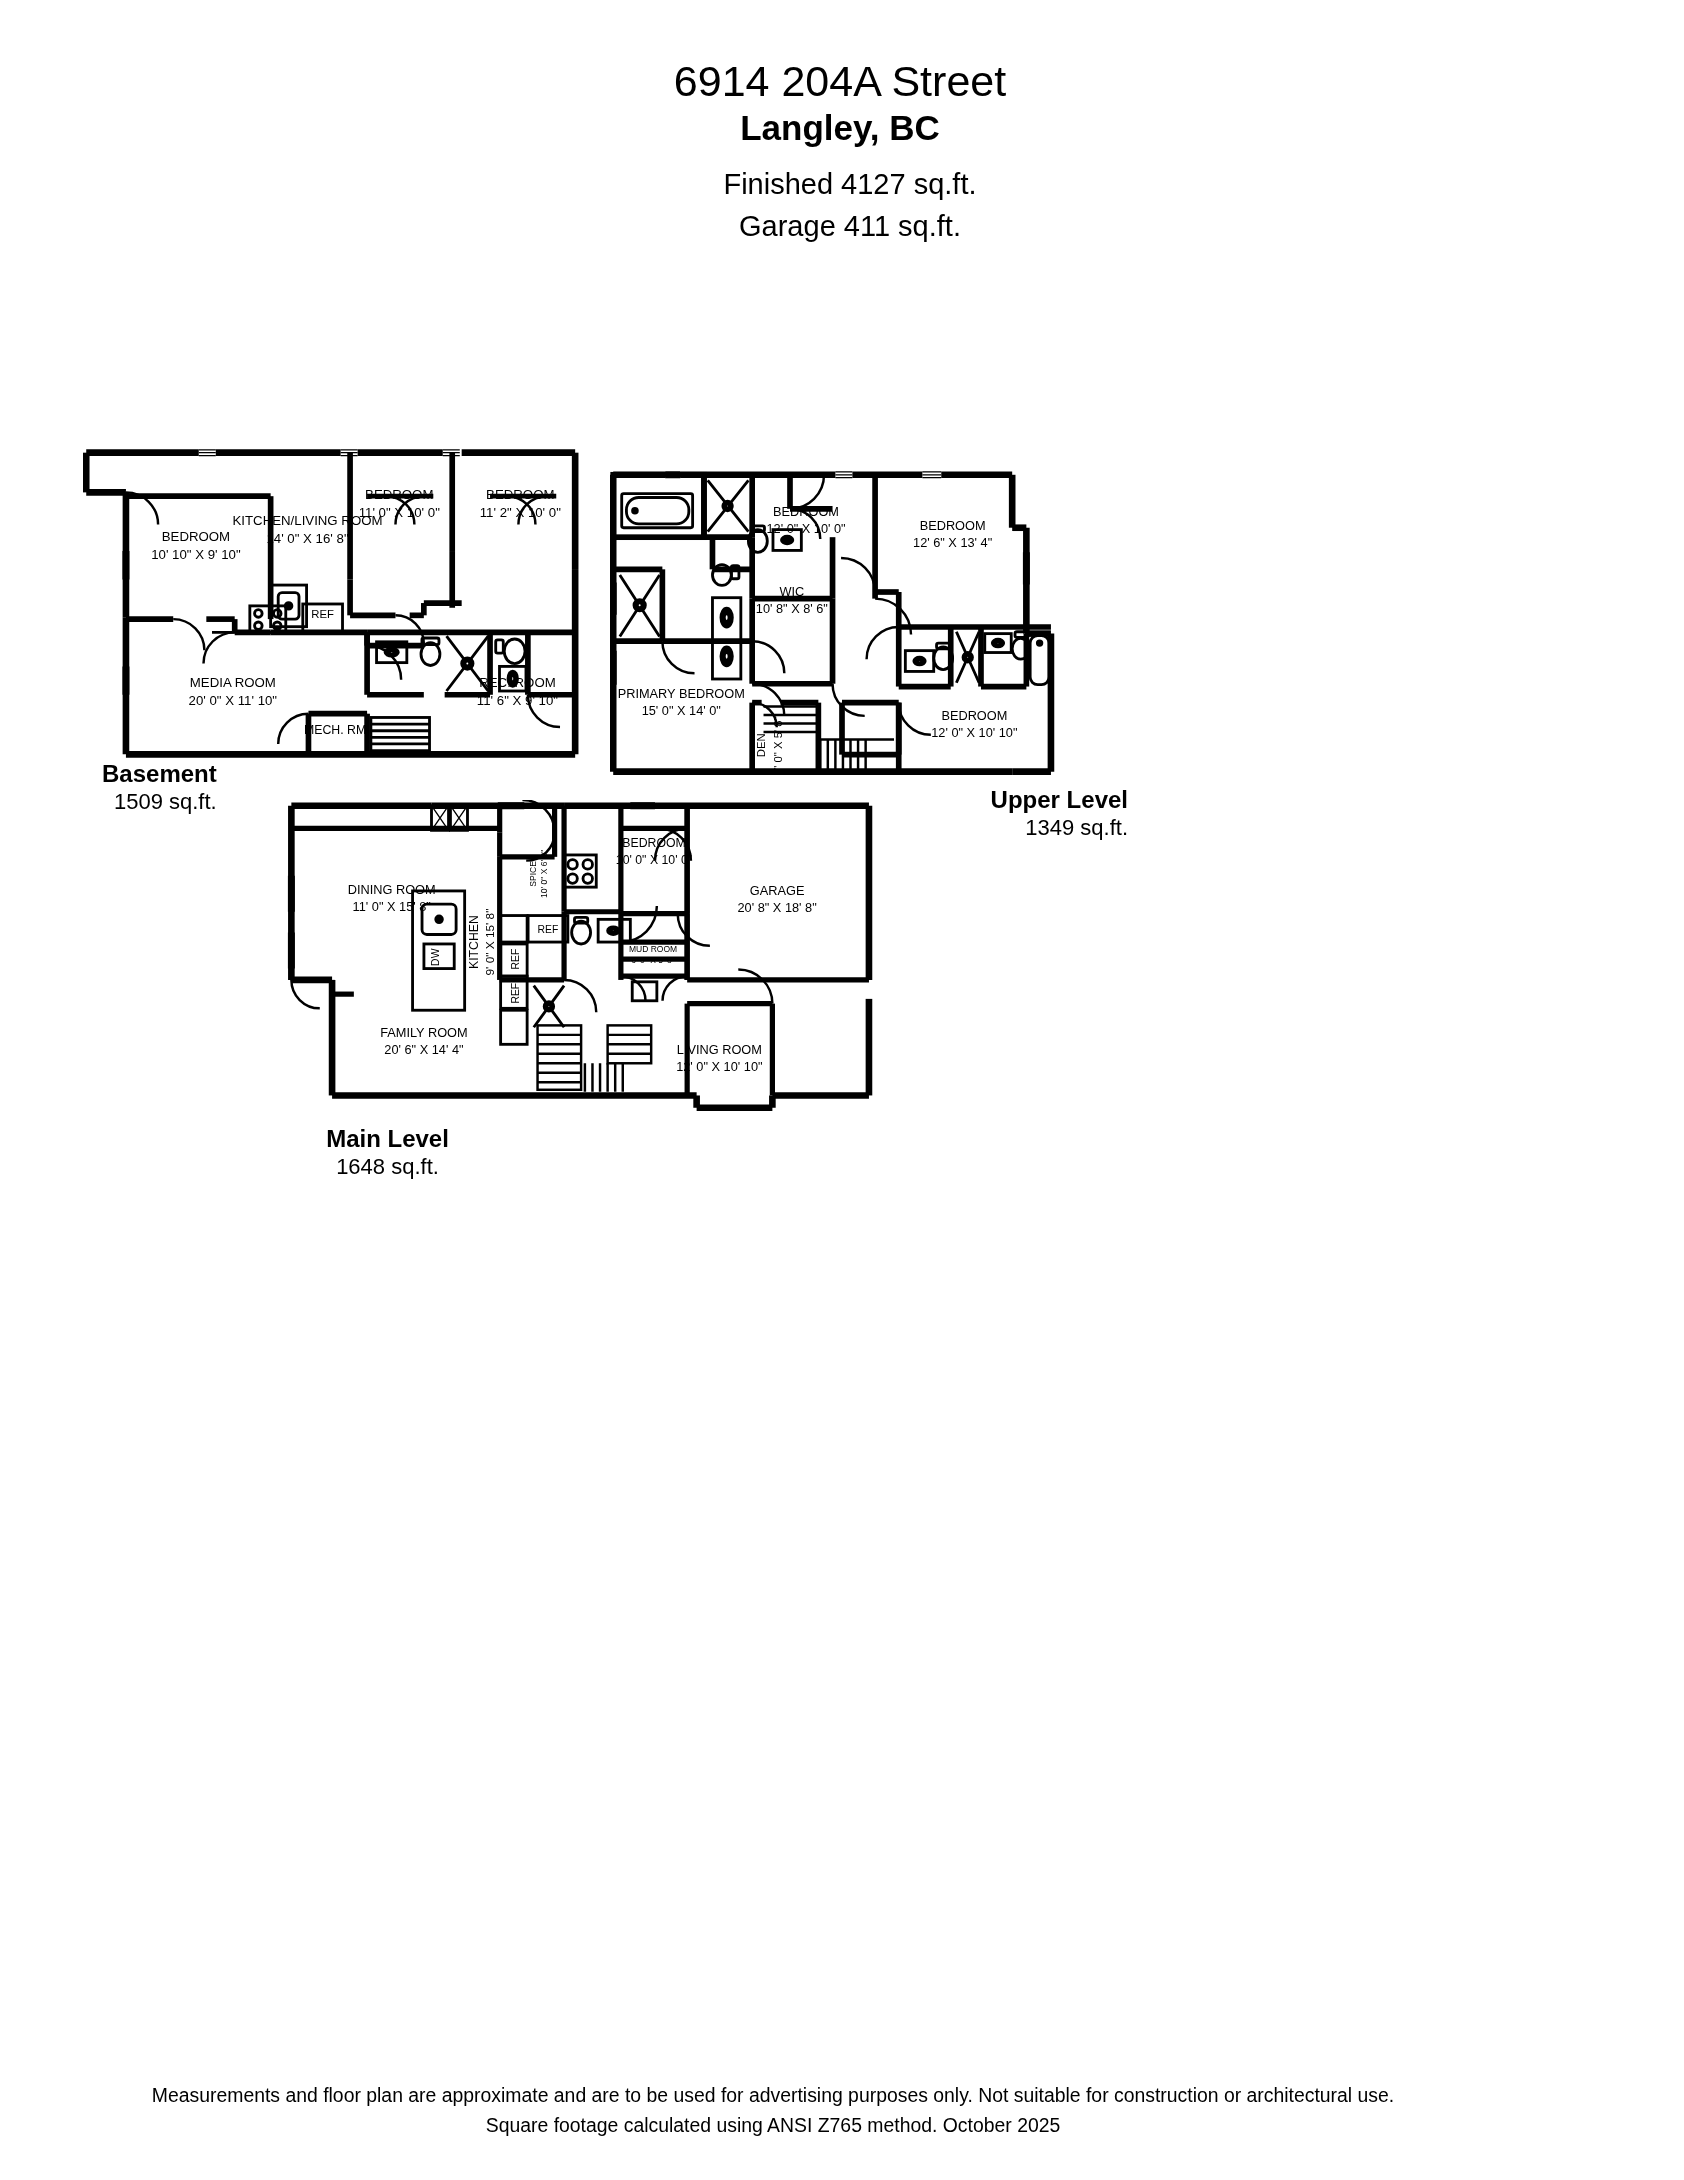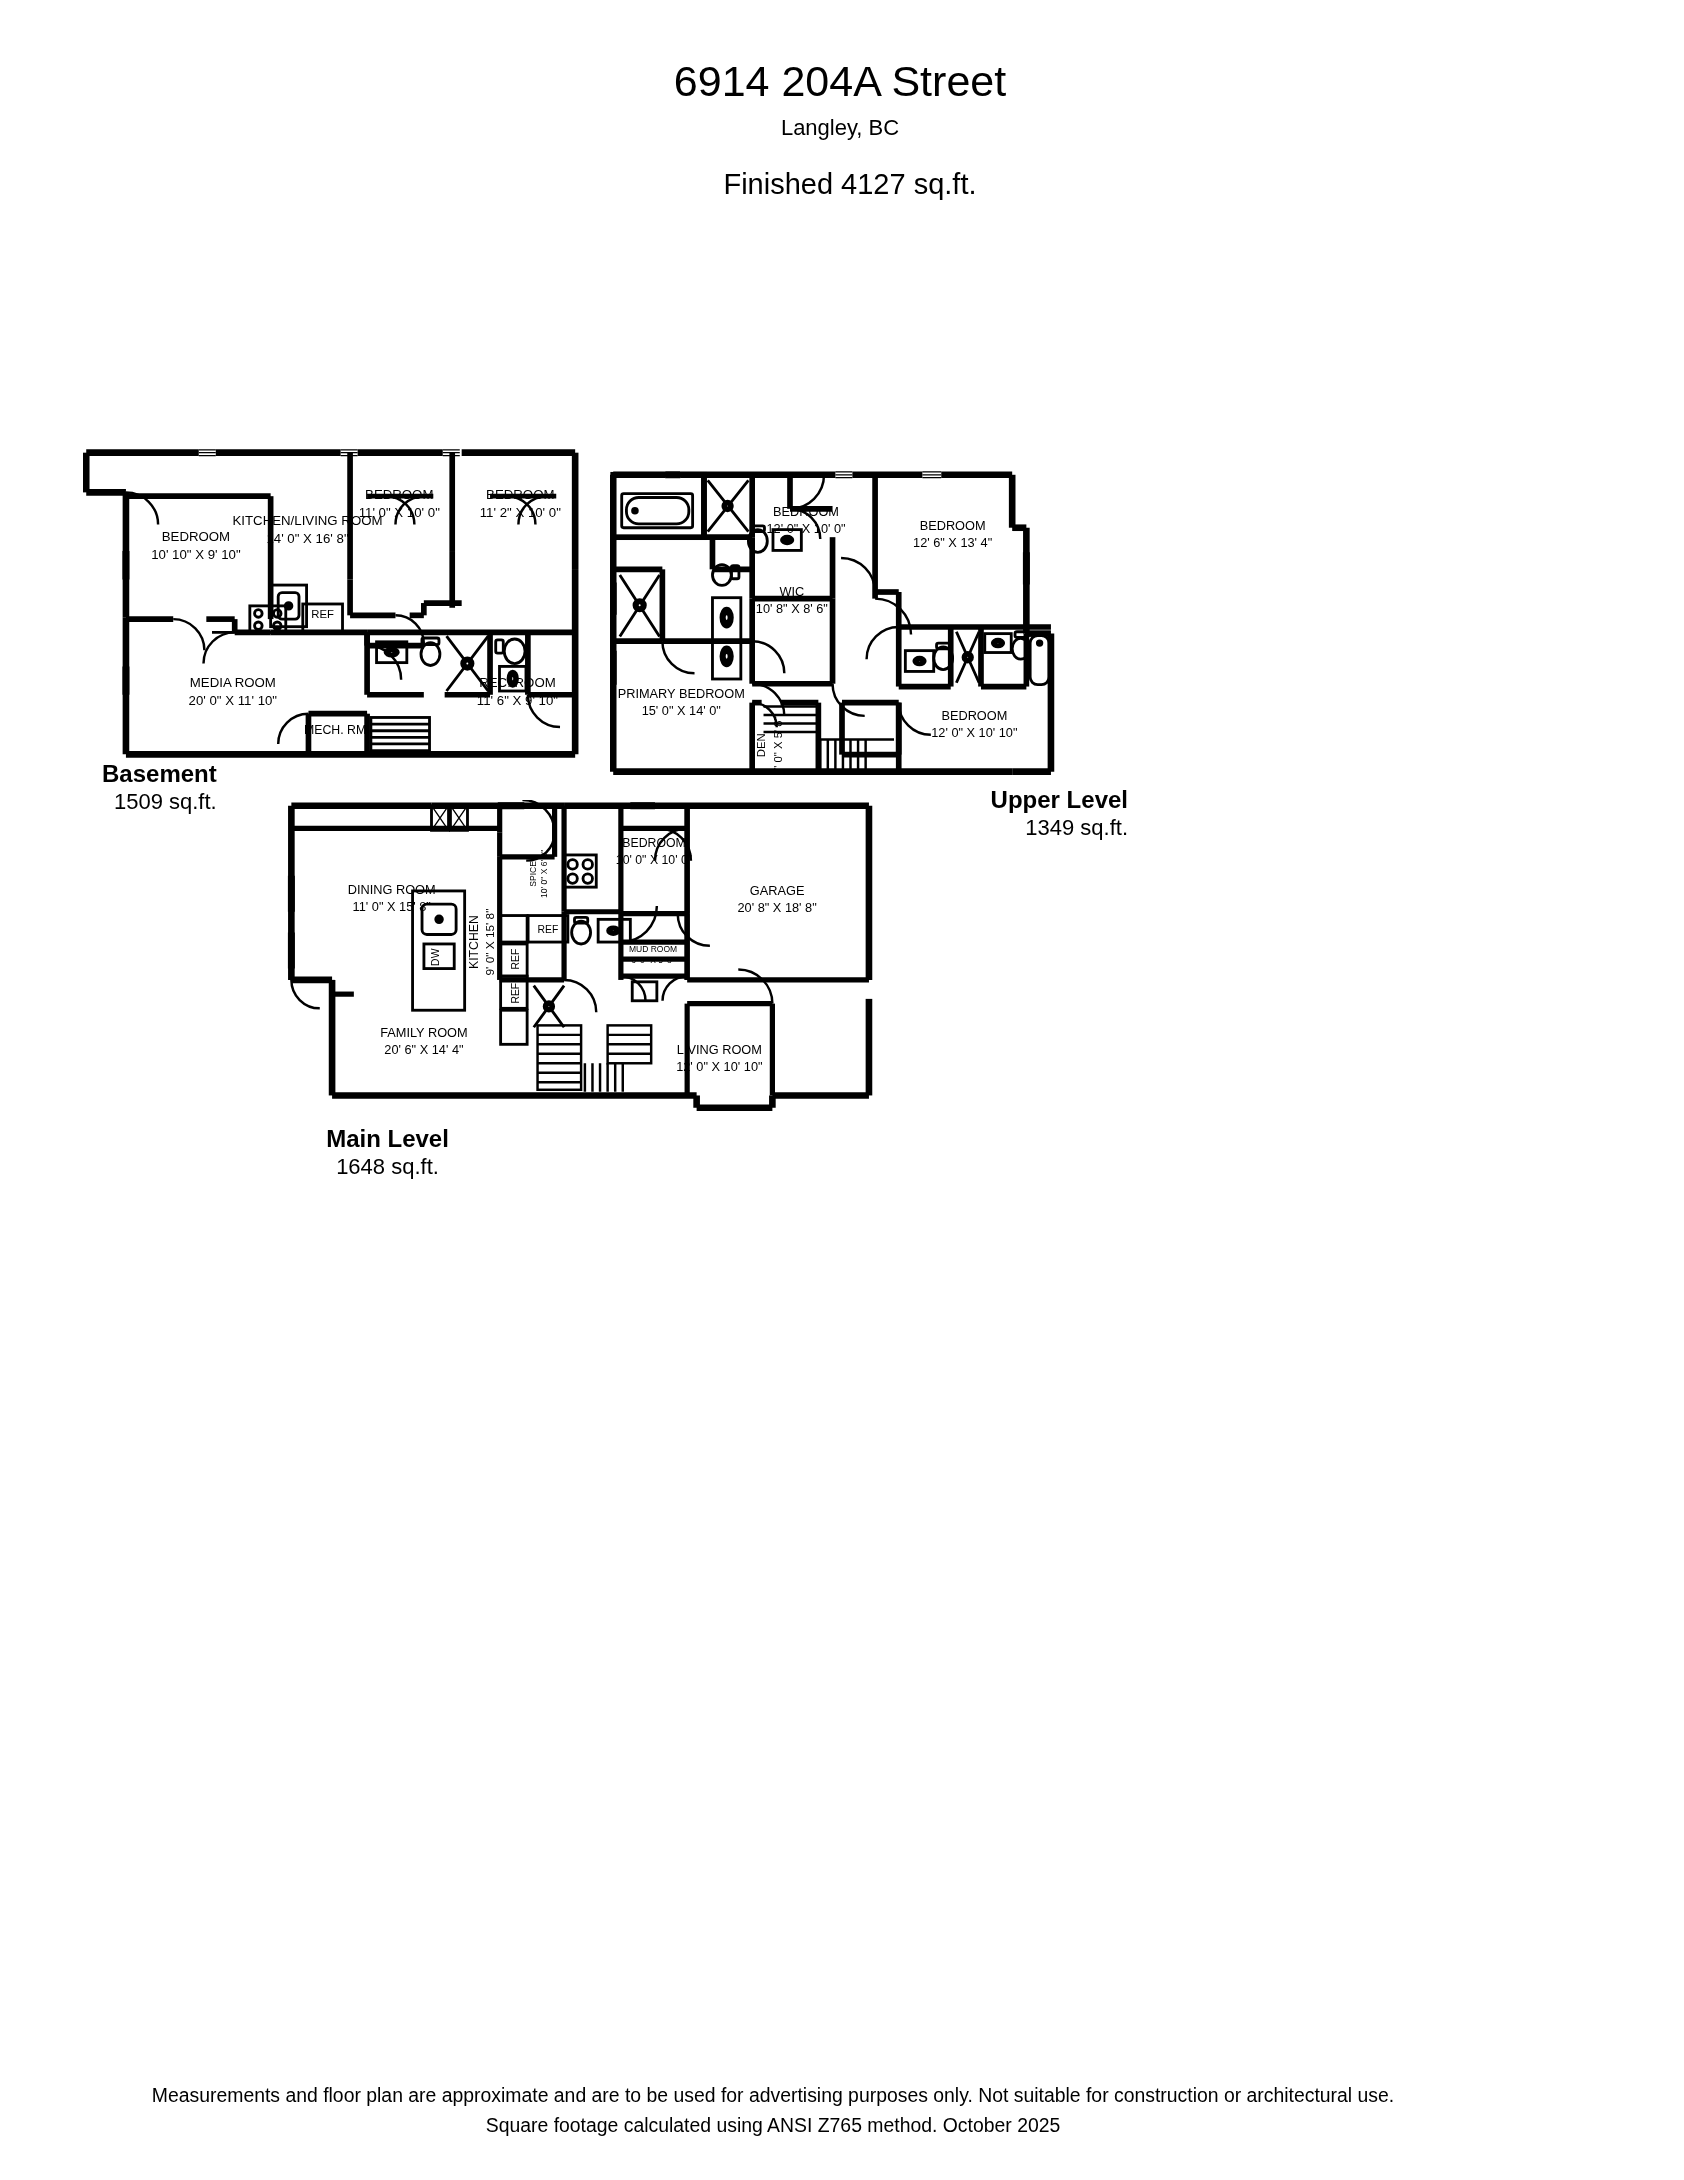--- a/index.html
+++ b/index.html
@@ -24,22 +24,22 @@
     text-align: center;
   }
   #title {
     font-size: 43px;
     font-weight: 400;
     letter-spacing: 0px;
     line-height: 53px;
     font-family: "Liberation Sans", sans-serif;
   }
   #subtitle {
-    font-size: 22px;
-    font-weight: 400;
+    font-size: 35px;
+    font-weight: 700;
     line-height: 36px;
     margin-top: 1.9px;
   }
   #areas {
     margin-top: 17px;
     font-size: 29px;
     font-weight: 400;
     line-height: 42px;
     padding-left: 20px;
   }
@@ -67,20 +67,21 @@
 </head>
 <body>
 
 <div id="page">
 
   <div id="header">
     <div id="title">6914 204A Street</div>
     <div id="subtitle">Langley, BC</div>
     <div id="areas">
       <div>Finished 4127 sq.ft.</div>
+      <div>Garage  411 sq.ft.</div>
     </div>
   </div>
 
   <div class="floor" id="floor-basement" style="left:83px; top:447px;">
     <svg class="plan-svg" width="502" height="331" viewBox="0 0 530 350" xmlns="http://www.w3.org/2000/svg">
       <g fill="none" stroke="#000" stroke-width="7" stroke-linecap="butt">
 
         <path d="M3,6 L122,6"></path>
         <path d="M140,6 L272,6"></path>
         <path d="M290,6 L380,6"></path>

